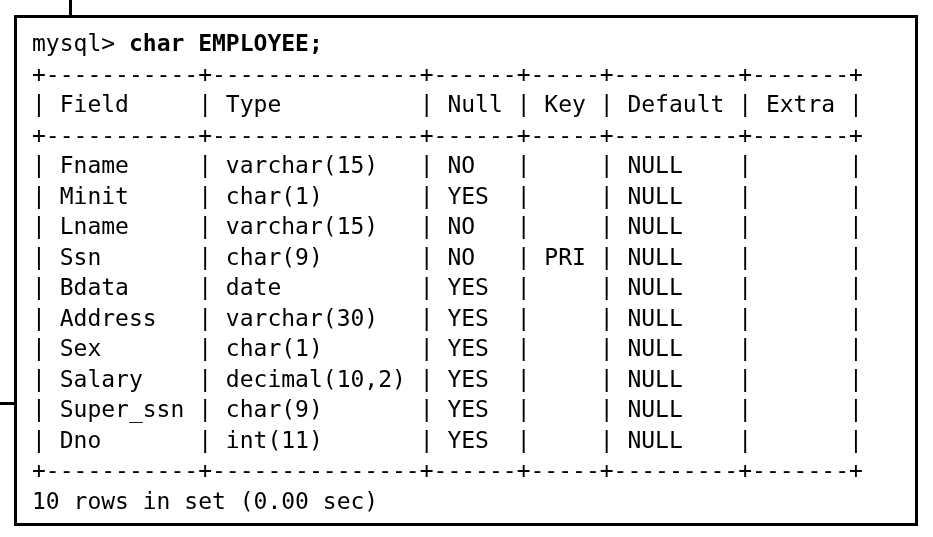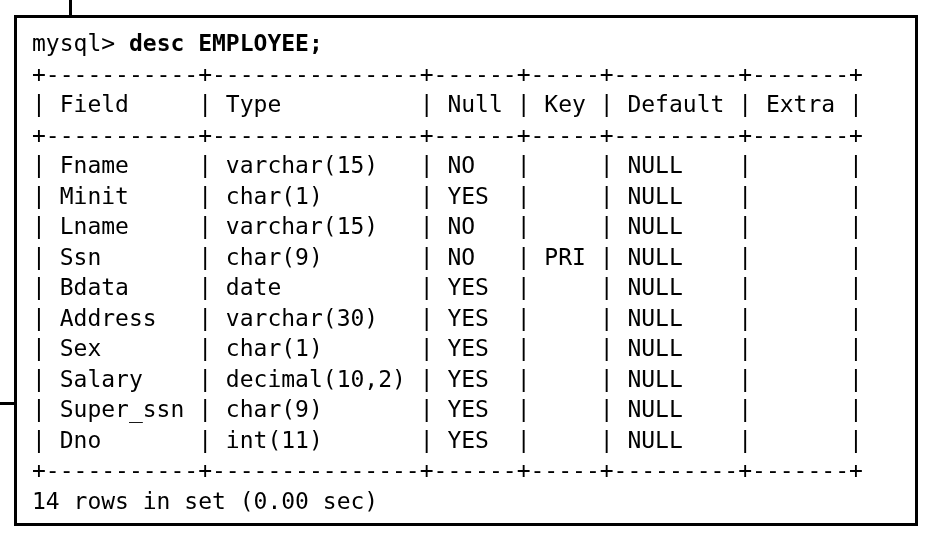--- a/index.html
+++ b/index.html
@@ -34,30 +34,30 @@
   }
   .bold { font-weight: bold; }
 </style>
 </head>
 <body>
 
 <div class="canvas">
   <div class="connector connector-top"></div>
   <div class="connector connector-left"></div>
   <div class="terminal-box">
-      <pre class="terminal"><span><span>mysql&gt; </span><span class="bold">desc EMPLOYEE;</span></span><span id="ascii-table">
+      <pre class="terminal"><span><span>mysql&gt; </span><span class="bold">char EMPLOYEE;</span></span><span id="ascii-table">
 +-----------+---------------+------+-----+---------+-------+
 | Field     | Type          | Null | Key | Default | Extra |
 +-----------+---------------+------+-----+---------+-------+
 | Fname     | varchar(15)   | NO   |     | NULL    |       |
 | Minit     | char(1)       | YES  |     | NULL    |       |
 | Lname     | varchar(15)   | NO   |     | NULL    |       |
 | Ssn       | char(9)       | NO   | PRI | NULL    |       |
 | Bdata     | date          | YES  |     | NULL    |       |
 | Address   | varchar(30)   | YES  |     | NULL    |       |
 | Sex       | char(1)       | YES  |     | NULL    |       |
 | Salary    | decimal(10,2) | YES  |     | NULL    |       |
 | Super_ssn | char(9)       | YES  |     | NULL    |       |
 | Dno       | int(11)       | YES  |     | NULL    |       |
 +-----------+---------------+------+-----+---------+-------+
-</span><span>14 rows in set (0.00 sec)</span></pre>
+</span><span>10 rows in set (0.00 sec)</span></pre>
     </div>
 </div>
 
 </body></html>

